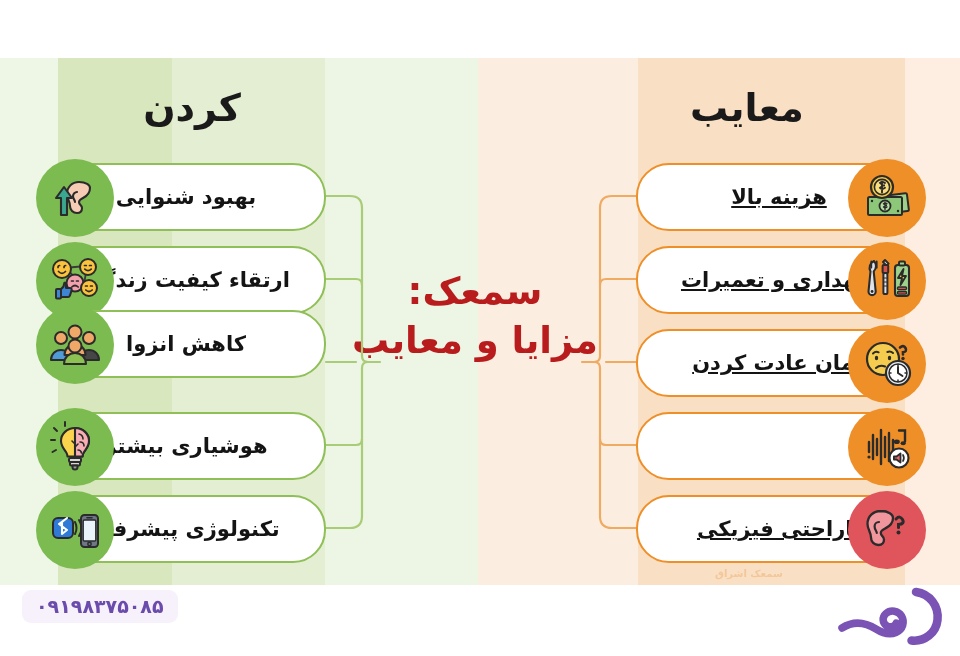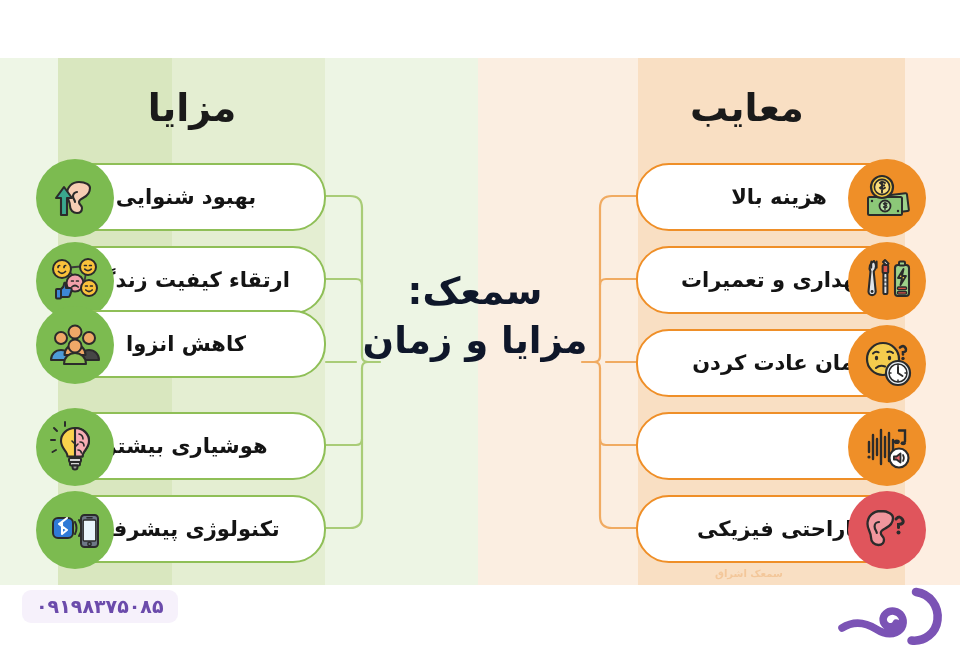--- a/index.html
+++ b/index.html
@@ -30,41 +30,41 @@
     letter-spacing:0px;direction:rtl;
   }
   .heading-left{left:112px;width:160px;text-align:center;}
   .heading-right{left:690px;width:180px;text-align:left;}
 
   
   .center-title{
     position:absolute;left:330px;top:268px;width:290px;
     text-align:center;direction:rtl;
     font-size:37px;font-weight:bold;line-height:1.32;
-    color:#0f172a;
+    color:#b91c1c;
   }
   .center-title .l2{display:block;}
 
   
   .pill{
     position:absolute;height:68px;width:288px;
     background:#ffffff;border-radius:33px;
     box-sizing:border-box;
     display:flex;align-items:center;
   }
   .pill-left{left:38px; border:2.4px solid #8fbf57;}
   .pill-right{left:636px;border:2.4px solid #ef8f28;}
 
   .pill-label{
     flex:1;text-align:center;direction:rtl;
     font-size:21px;font-weight:bold;color:#141414;
     white-space:nowrap;
   }
   .pill-left  .pill-label{padding-right:6px;padding-left:14px;}
-  .pill-right .pill-label{padding-left:12px;padding-right:14px;}
+  .pill-right .pill-label{padding-left:12px;padding-right:14px;text-decoration:underline;}
 
   
   .disc{
     position:absolute;width:78px;height:78px;border-radius:50%;
     display:flex;align-items:center;justify-content:center;
     top:-6px;
   }
   .pill-left  .disc{left:-4px;background:#7cbb50;}
   .pill-right .disc{right:-4px;background:#ef8f28;}
   .pill-right .disc.red{background:#e0555c;}
@@ -97,26 +97,26 @@
 <div id="stage">
 
   <div class="band b1"></div>
   <div class="band b2"></div>
   <div class="band b3"></div>
   <div class="band b4"></div>
   <div class="band b5"></div>
   <div class="band b6"></div>
   <div class="band b7"></div>
 
-  <div class="heading heading-left">مزایا</div>
+  <div class="heading heading-left">کردن</div>
   <div class="heading heading-right">معایب</div>
 
   <div class="center-title">
     <span>سمعک:</span>
-    <span class="l2">مزایا و زمان</span>
+    <span class="l2">مزایا و معایب</span>
   </div>
 
   <div class="bracket" style="left:324px;top:160px;">
     <svg width="84" height="420" viewBox="0 0 84 420" fill="none">
       <g stroke="#a9cc77" stroke-width="2.2" fill="none" stroke-linecap="round">
         <path d="M2 36 H26 Q38 36 38 48 V196"></path>
         <path d="M2 119 H32 Q38 119 38 125"></path>
         <path d="M2 202 H32"></path>
         <path d="M2 285 H32 Q38 285 38 279"></path>
         <path d="M2 368 H26 Q38 368 38 356 V208"></path>

